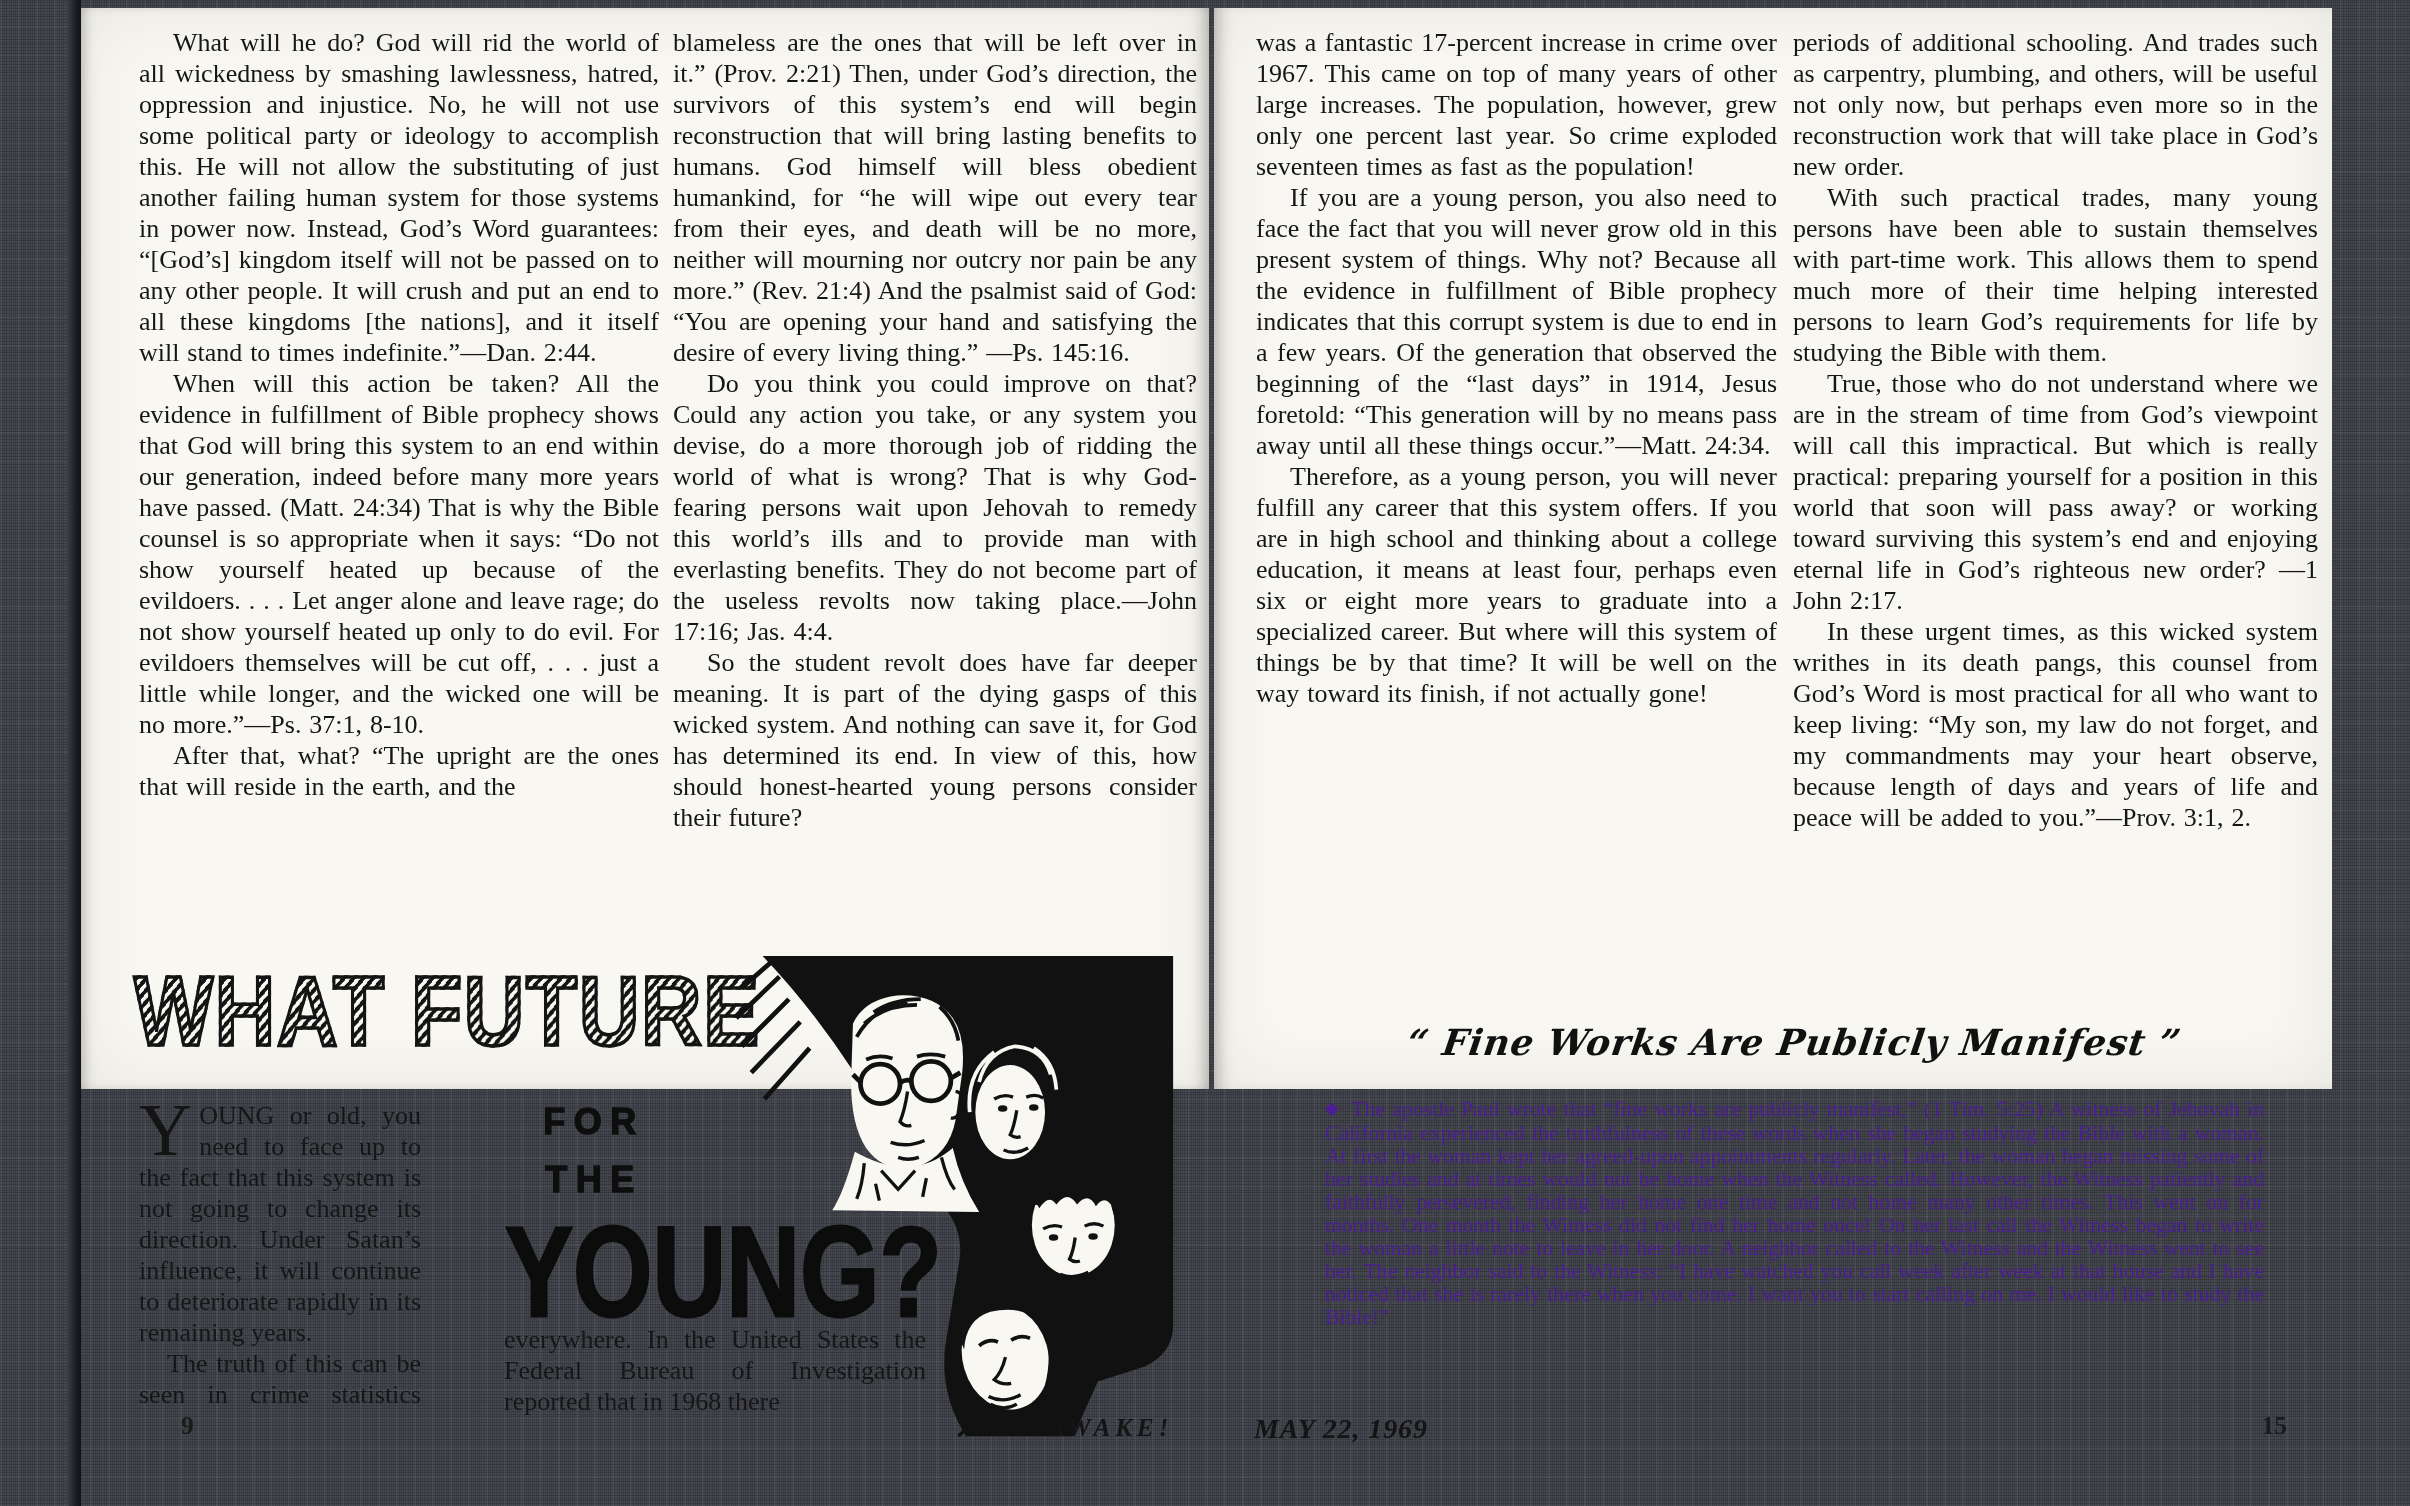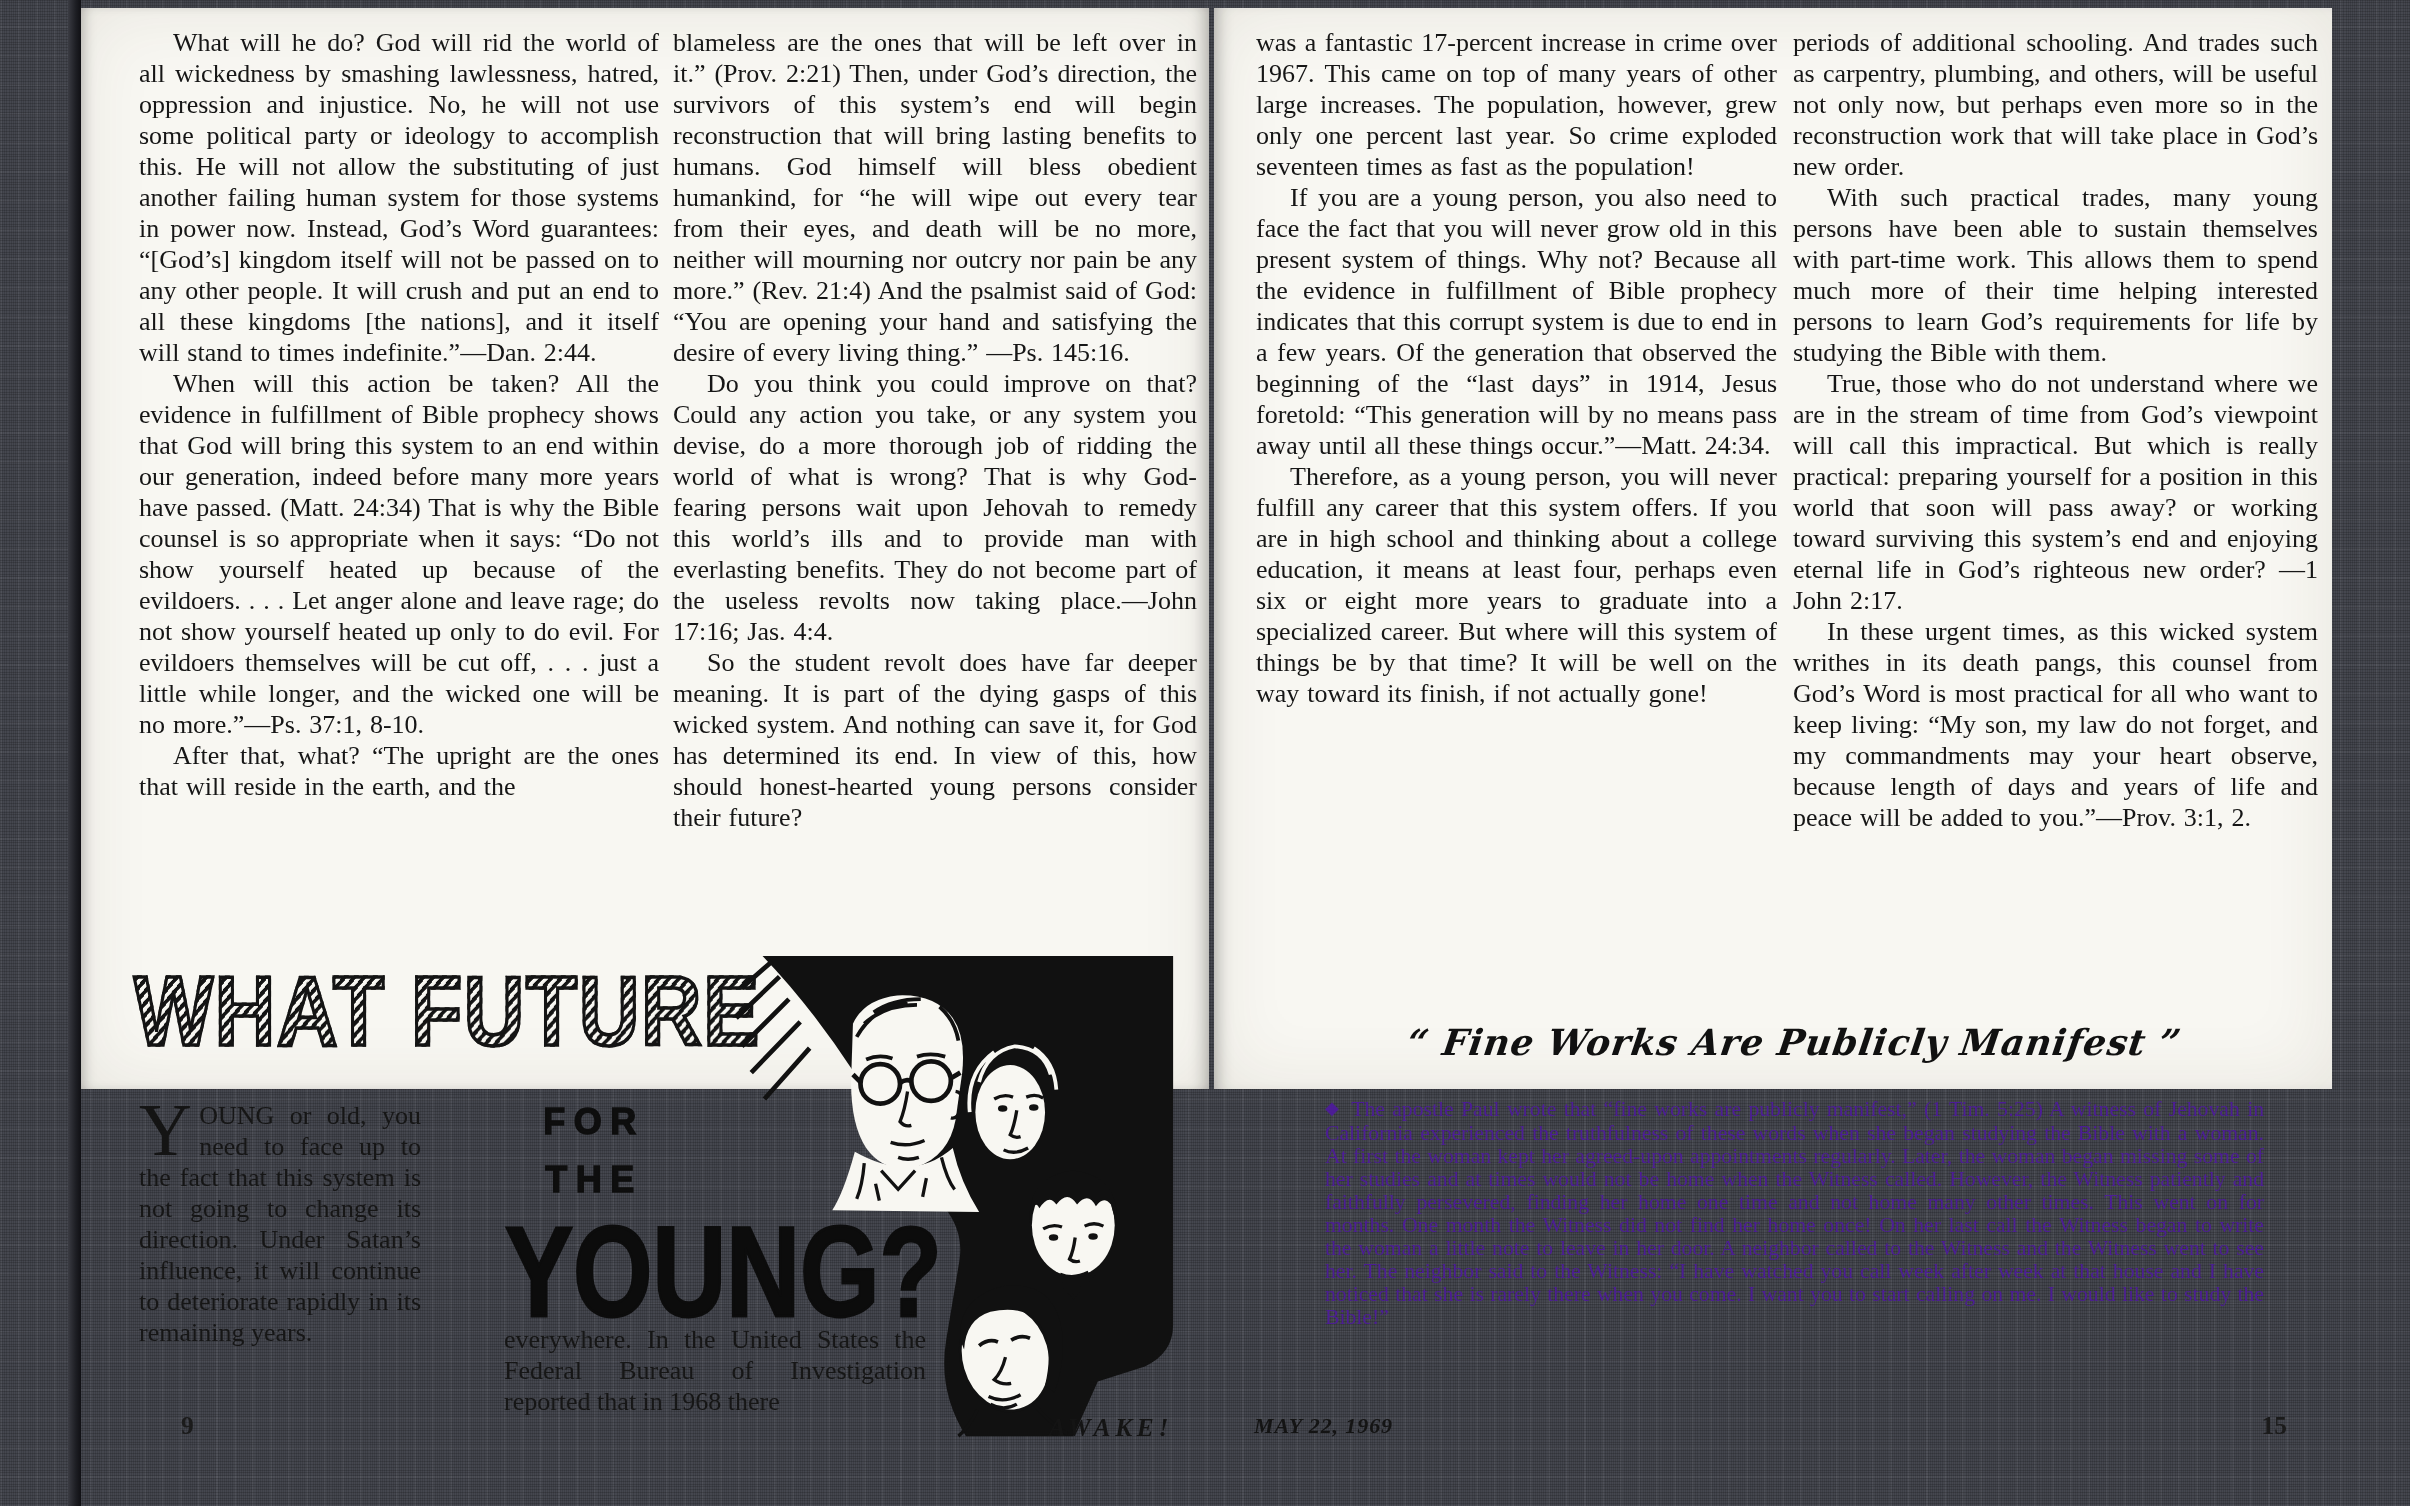--- a/index.html
+++ b/index.html
@@ -59,21 +59,21 @@
   .continuation { position:absolute; left:423px; top:1316px; width:422px; }
   .continuation p { margin:0; font-size:26px; line-height:31px; text-align:justify; color:#161616; }
 
   .illustration { position:absolute; left:642px; top:942px; width:452px; height:492px; }
 
   .pagenum { position:absolute; top:1403px; font-size:25.4px; font-weight:700; color:#1b1b1b; }
   #n14 { left:100px; } #n15 { right:45px; }
   .brand { position:absolute; right:36px; top:1405px; font-style:italic; font-weight:700;
     font-size:25.4px; letter-spacing:4.7px; color:#141414; }
   .issuedate { position:absolute; left:40px; top:1405px; font-style:italic; font-weight:700;
-    font-size:22px; letter-spacing:0.9px; color:#141414; }
+    font-size:28px; letter-spacing:0.9px; color:#141414; }
 
   .box-title { position:absolute; left:106px; top:1013px; width:949px; text-align:center;
     font-family:"DejaVu Serif", serif; font-style:italic; font-weight:700; font-size:36px;
     transform:skewX(-8deg); color:#111; letter-spacing:0.9px; }
   .box-body { position:absolute; left:106px; top:1085px; width:949px; }
   .box-body p { margin:5px; font-size:21.7px; line-height:23px; text-align:justify;
     word-spacing:0.9px; color:#4c1d95; }
   .box-body .bullet { font-size:18px; padding-right:11.3px; position:relative; top:-1.9px; }
 </style>
 </head>
@@ -96,20 +96,21 @@
 
     <div class="headline">WHAT FUTURE</div>
     <div class="kicker">
       <div>FOR</div>
       <div>THE</div>
     </div>
     <div class="young">YOUNG?</div>
 
     <div class="feature-intro">
       <p><span class="dropcap">Y</span><span>OUNG or old, you need to face up to the fact that this system is not going to change its direction. Under Satan’s influence, it will continue to deteriorate rapidly in its remaining years.</span></p>
+      <p class="p2">The truth of this can be seen in crime statistics</p>
     </div>
 
     <div class="continuation">
       <p>everywhere. In the United States the Federal Bureau of Investigation reported that in 1968 there</p>
     </div>
 
     <svg class="illustration" viewBox="0 0 480 522">
       <path d="M42,6 L478,6 L478,398 Q478,428 448,442 L398,458 L372,516 L258,516 Q228,468 237,414 L251,330 Q256,300 236,274 L138,128 Q92,58 42,6 Z" fill="#111"></path>
       <path d="M20,40 L52,12 M14,72 L60,28 M20,102 L70,52 M30,130 L82,76 M44,158 L92,104" stroke="#111" stroke-width="5" fill="none"></path>
 

